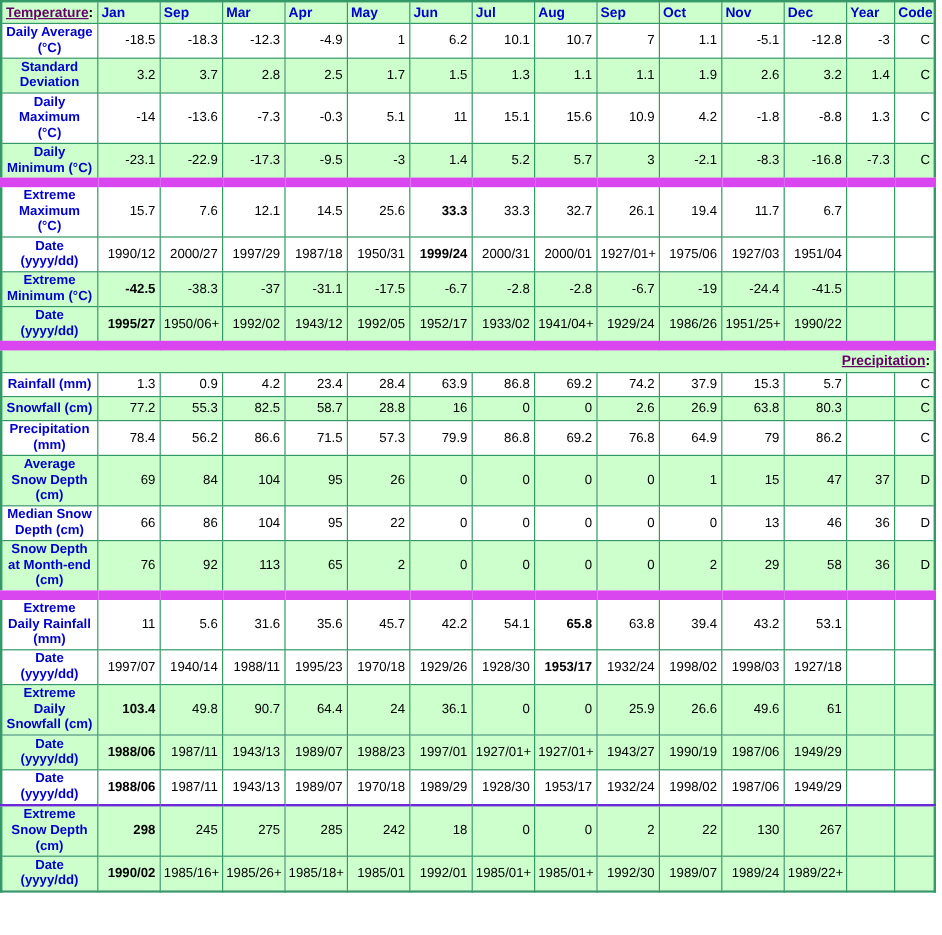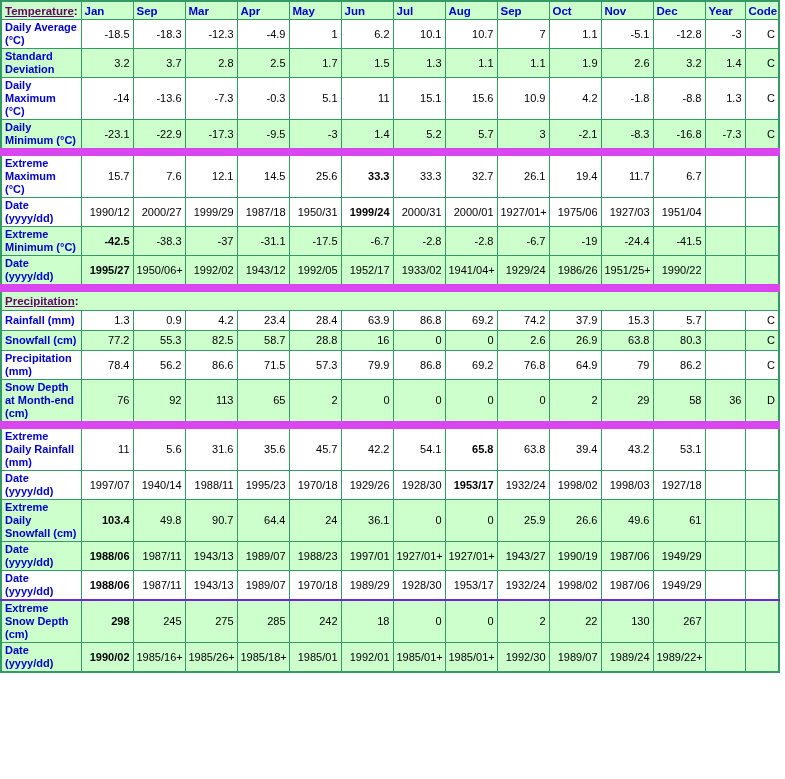--- a/index.html
+++ b/index.html
@@ -49,35 +49,35 @@
   
   tr.green td { background: #ccffcc; }
   tr.white td { background: #ffffff; }
   
   tr.sep3 td { border-top: 8px solid #d946ef; }
   tr.sep2 td { border-top: 2px solid #6d28d9; }
   
   td.label-cell {
     color: #0000cc;
     font-weight: bold;
-    text-align: left;
+    text-align: center;
     line-height: 13px;
     padding: 2px 2px 2px 3px;
   }
   
   td.val {
     color: #000000;
     text-align: right;
     line-height: 13px;
     height: 17px;
   }
   td.val.b { font-weight: bold; }
   td.section-cell {
     background: #ccffcc;
-    text-align: left;
+    text-align: right;
     height: 16px;
   }
 </style>
 </head>
 <body>
 
 <table class="climate">
   <colgroup>
     <col style="width:80px">
     <col style="width:52px">
@@ -197,21 +197,21 @@
         <td class="val">19.4</td>
         <td class="val">11.7</td>
         <td class="val">6.7</td>
         <td class="val"></td>
         <td class="val"></td>
       </tr>
       <tr class="white">
         <td class="label-cell">Date (yyyy/dd)</td>
         <td class="val">1990/12</td>
         <td class="val">2000/27</td>
-        <td class="val">1999/29</td>
+        <td class="val">1997/29</td>
         <td class="val">1987/18</td>
         <td class="val">1950/31</td>
         <td class="val b">1999/24</td>
         <td class="val">2000/31</td>
         <td class="val">2000/01</td>
         <td class="val">1927/01+</td>
         <td class="val">1975/06</td>
         <td class="val">1927/03</td>
         <td class="val">1951/04</td>
         <td class="val"></td>
@@ -297,20 +297,54 @@
         <td class="val">57.3</td>
         <td class="val">79.9</td>
         <td class="val">86.8</td>
         <td class="val">69.2</td>
         <td class="val">76.8</td>
         <td class="val">64.9</td>
         <td class="val">79</td>
         <td class="val">86.2</td>
         <td class="val"></td>
         <td class="val">C</td>
+      </tr>
+      <tr class="green">
+        <td class="label-cell">Average Snow Depth (cm)</td>
+        <td class="val">69</td>
+        <td class="val">84</td>
+        <td class="val">104</td>
+        <td class="val">95</td>
+        <td class="val">26</td>
+        <td class="val">0</td>
+        <td class="val">0</td>
+        <td class="val">0</td>
+        <td class="val">0</td>
+        <td class="val">1</td>
+        <td class="val">15</td>
+        <td class="val">47</td>
+        <td class="val">37</td>
+        <td class="val">D</td>
+      </tr>
+      <tr class="white">
+        <td class="label-cell">Median Snow Depth (cm)</td>
+        <td class="val">66</td>
+        <td class="val">86</td>
+        <td class="val">104</td>
+        <td class="val">95</td>
+        <td class="val">22</td>
+        <td class="val">0</td>
+        <td class="val">0</td>
+        <td class="val">0</td>
+        <td class="val">0</td>
+        <td class="val">0</td>
+        <td class="val">13</td>
+        <td class="val">46</td>
+        <td class="val">36</td>
+        <td class="val">D</td>
       </tr>
       <tr class="green">
         <td class="label-cell">Snow Depth at Month-end (cm)</td>
         <td class="val">76</td>
         <td class="val">92</td>
         <td class="val">113</td>
         <td class="val">65</td>
         <td class="val">2</td>
         <td class="val">0</td>
         <td class="val">0</td>

